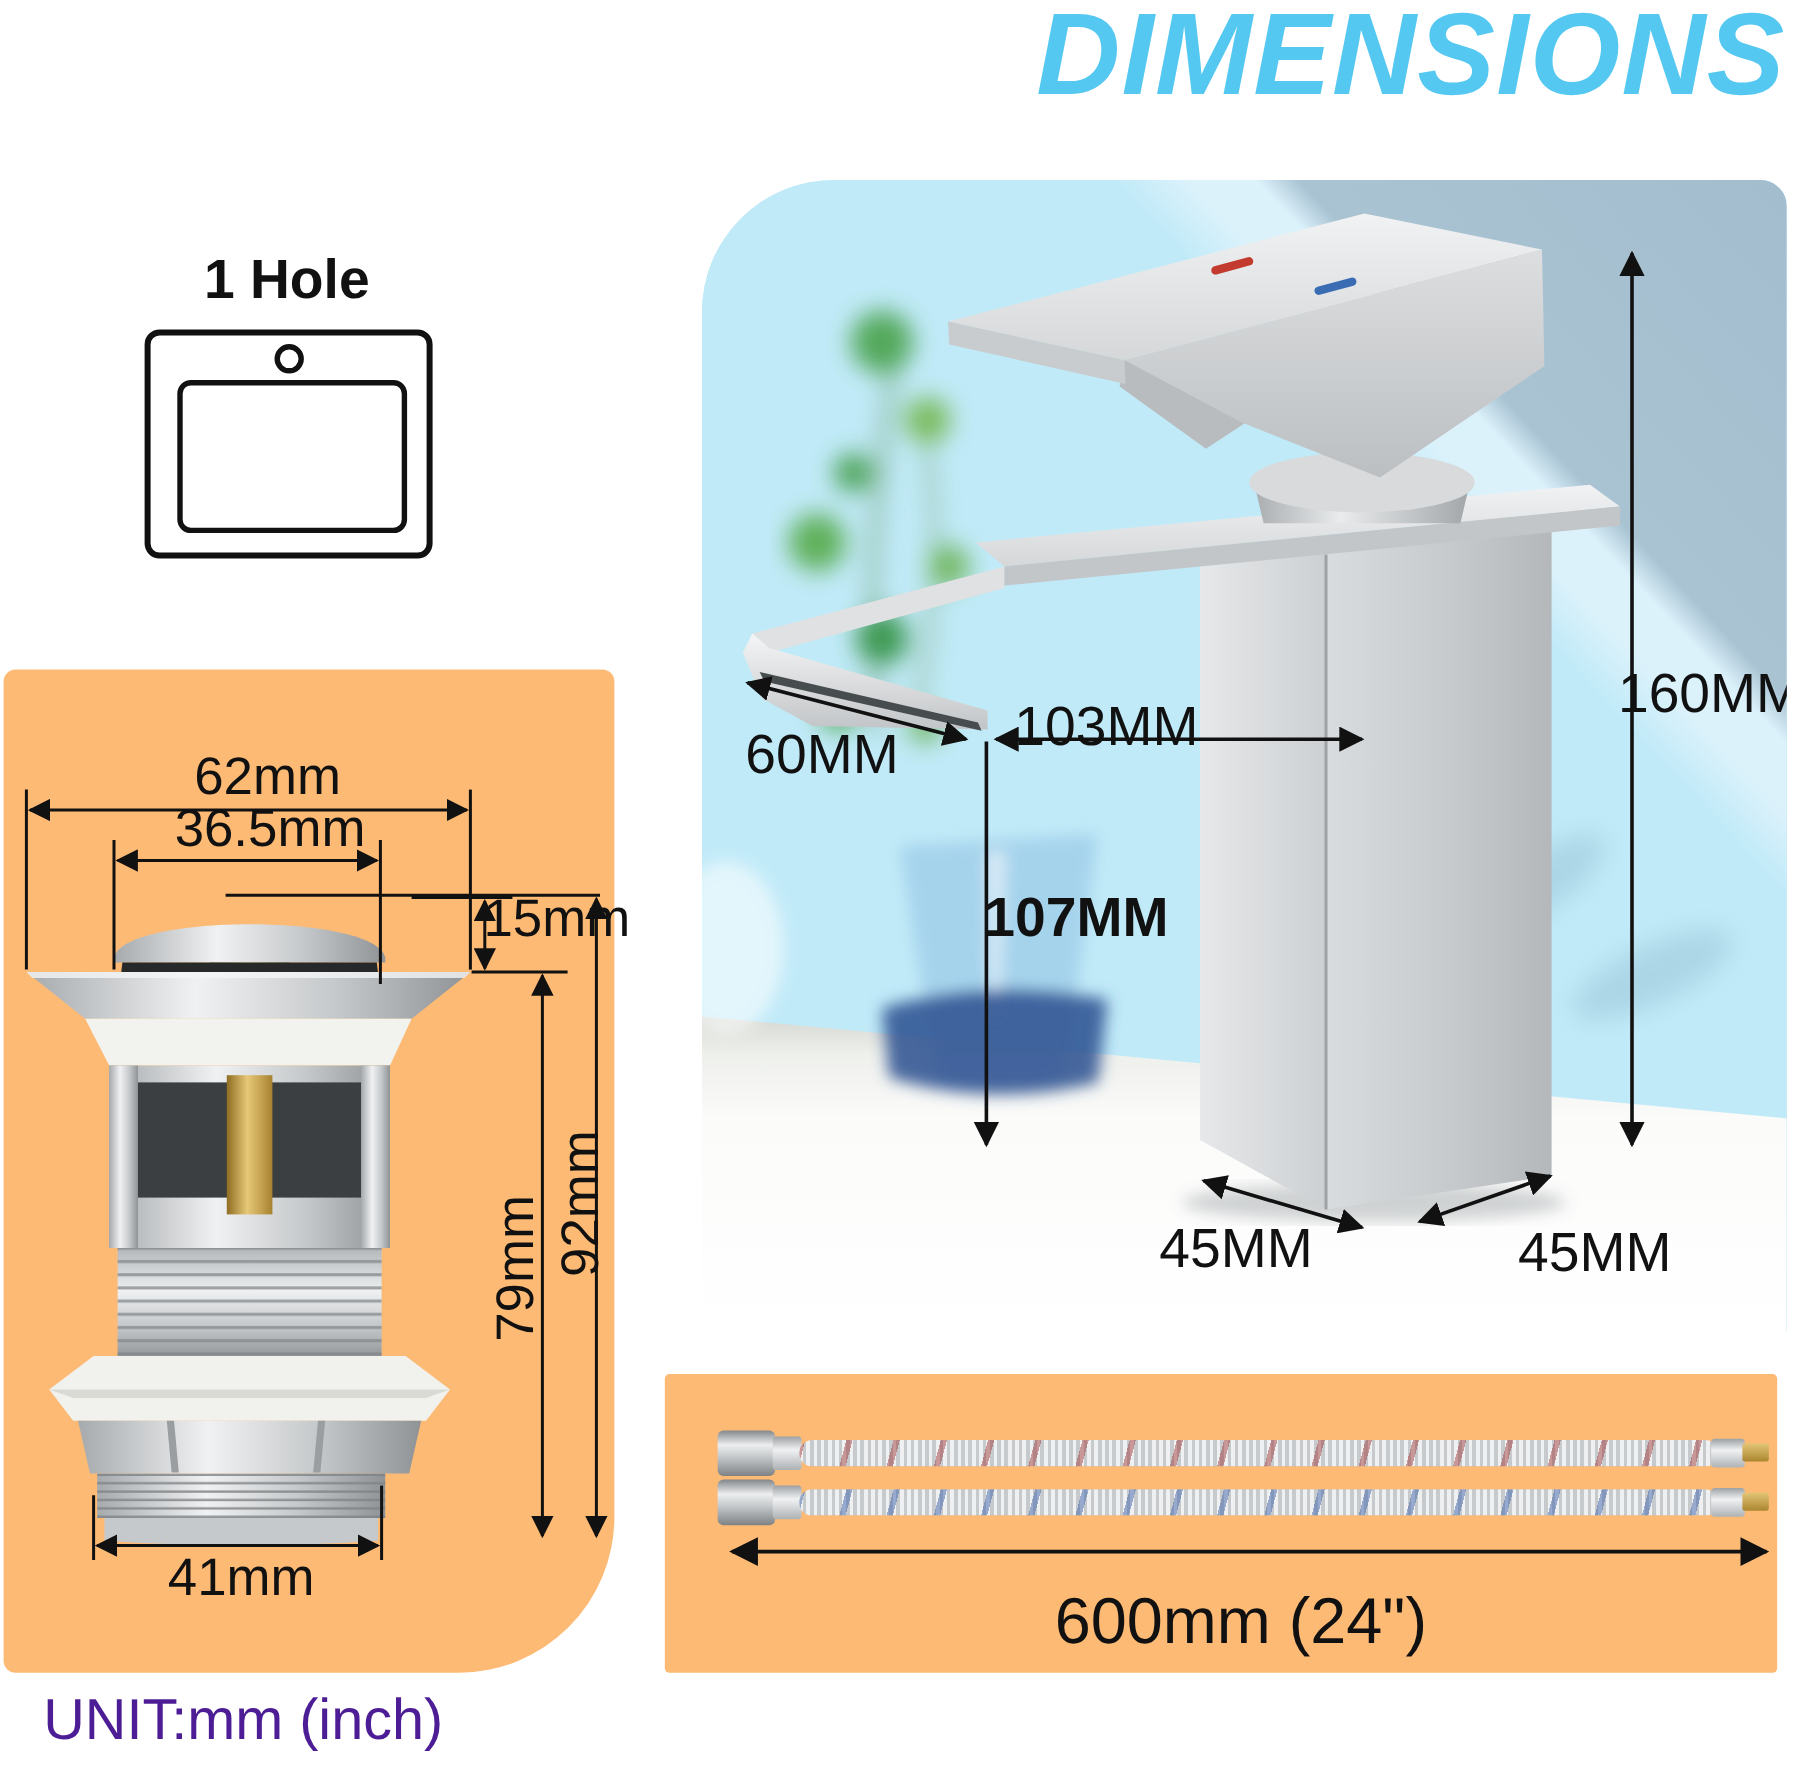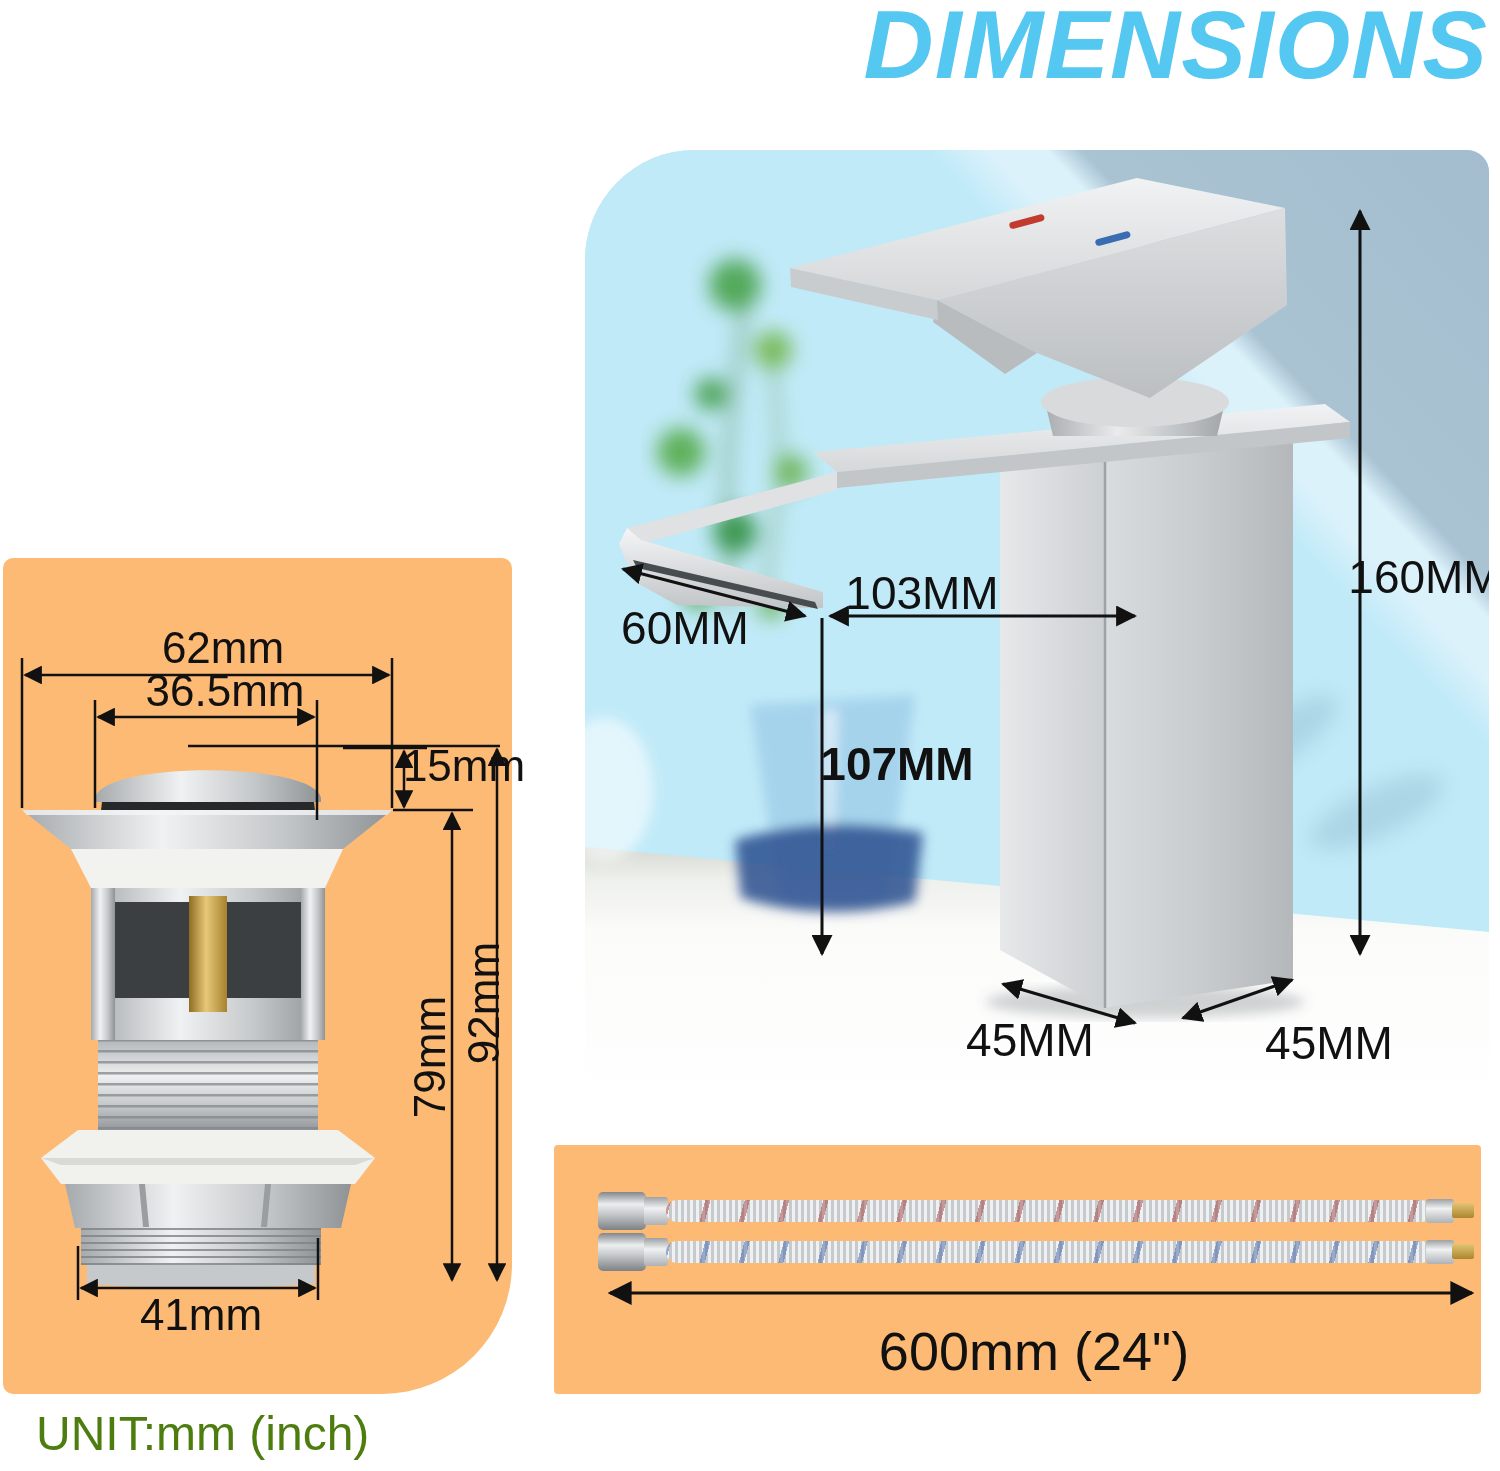--- a/index.html
+++ b/index.html
@@ -13,21 +13,21 @@
   .dim.rot{transform:translate(-50%,-50%) rotate(-90deg);}
   .dim.big{font-size:54px;}
   .dim.faucet{font-size:46px;}
   
   #title{position:absolute;top:-8px;right:12px;font-size:97px;font-weight:bold;font-style:italic;
          color:#55C8F2;letter-spacing:1px;line-height:1.1;}
   
   #hole-block{position:absolute;left:113px;top:205px;width:252px;text-align:center;}
   #hole-label{font-size:46px;font-weight:bold;color:#111;margin-bottom:12px;}
   
-  #unit-note{position:absolute;left:36px;top:1406px;font-size:48px;color:#4d7c0f;}
+  #unit-note{position:absolute;left:36px;top:1406px;font-size:48px;color:#4c1d95;}
   
   #photo{left:585px;top:150px;width:904px;height:960px;border-radius:110px 22px 0 0;
          overflow:hidden;background:#C1EAF8;}
   
   .hose-tube{position:absolute;height:22px;border-radius:11px;
     background-image:
       repeating-linear-gradient(105deg, rgba(158,54,54,.48) 0 5px, rgba(0,0,0,0) 5px 38px),
       repeating-linear-gradient(90deg, #eef0f1 0 3px, #c6cacd 3px 6px),
       linear-gradient(#aaaeb1, #f2f3f4 45%, #9da1a4);}
   .hose-tube.cold{background-image:
@@ -43,20 +43,28 @@
       background:linear-gradient(#e2c476,#ab862f);}
   svg{display:block;}
 </style>
 </head>
 <body>
 
 <div id="canvas">
 
   <div id="title">DIMENSIONS</div>
 
+  <div id="hole-block">
+    <div id="hole-label">1 Hole</div>
+    <svg width="252" height="200" viewBox="0 0 252 200">
+      <rect x="10" y="6" width="235" height="186" rx="10" fill="none" stroke="#111" stroke-width="5"></rect>
+      <circle cx="128" cy="28" r="10" fill="none" stroke="#111" stroke-width="4.5"></circle>
+      <rect x="37" y="48" width="187" height="123" rx="9" fill="none" stroke="#111" stroke-width="4.5"></rect>
+    </svg>
+  </div>
 
   <div class="panel" id="drain-panel" style="left:3px;top:558px;width:509px;height:836px;border-radius:10px 10px 130px 10px;">
     <svg width="509" height="836" viewBox="0 0 509 836">
       <defs>
         <linearGradient id="gMetalH" x1="0" y1="0" x2="1" y2="0">
           <stop offset="0" stop-color="#a6aaad"></stop>
             <stop offset="0.38" stop-color="#f0f1f2"></stop>
           <stop offset="0.7" stop-color="#c5c8ca"></stop>
             <stop offset="1" stop-color="#8f9396"></stop>
         </linearGradient>
@@ -256,21 +264,21 @@
         <line x1="38" y1="419" x2="220" y2="466" marker-start="url(#ah2)" marker-end="url(#ah2)"></line>
         <line x1="245" y1="466" x2="550" y2="466" marker-start="url(#ah2)" marker-end="url(#ah2)"></line>
         <line x1="237" y1="468" x2="237" y2="804" marker-end="url(#ah2)"></line>
         <line x1="775" y1="61" x2="775" y2="804" marker-start="url(#ah2)" marker-end="url(#ah2)"></line>
         <line x1="418" y1="834" x2="550" y2="873" marker-start="url(#ah2)" marker-end="url(#ah2)"></line>
         <line x1="598" y1="868" x2="707" y2="830" marker-start="url(#ah2)" marker-end="url(#ah2)"></line>
       </g>
     </svg>
 
     <div class="dim faucet" style="left:100px;top:478px;text-align:right;">60MM</div>
-    <div class="dim faucet" style="left:337px;top:443px;">103MM</div>
+    <div class="dim faucet" style="left:337px;top:455px;">103MM</div>
     <div class="dim faucet" style="left:312px;top:614px;font-weight:bold;">107MM</div>
     <div class="dim faucet" style="left:840px;top:427px;">160MM</div>
     <div class="dim faucet" style="left:445px;top:890px;">45MM</div>
     <div class="dim faucet" style="left:744px;top:893px;">45MM</div>
   </div>
 
   <div class="panel" id="hose-panel" style="left:554px;top:1145px;width:927px;height:249px;border-radius:4px;">
 
     <div>
       <div class="hose-nut" style="left:44px;top:47px;"></div>

